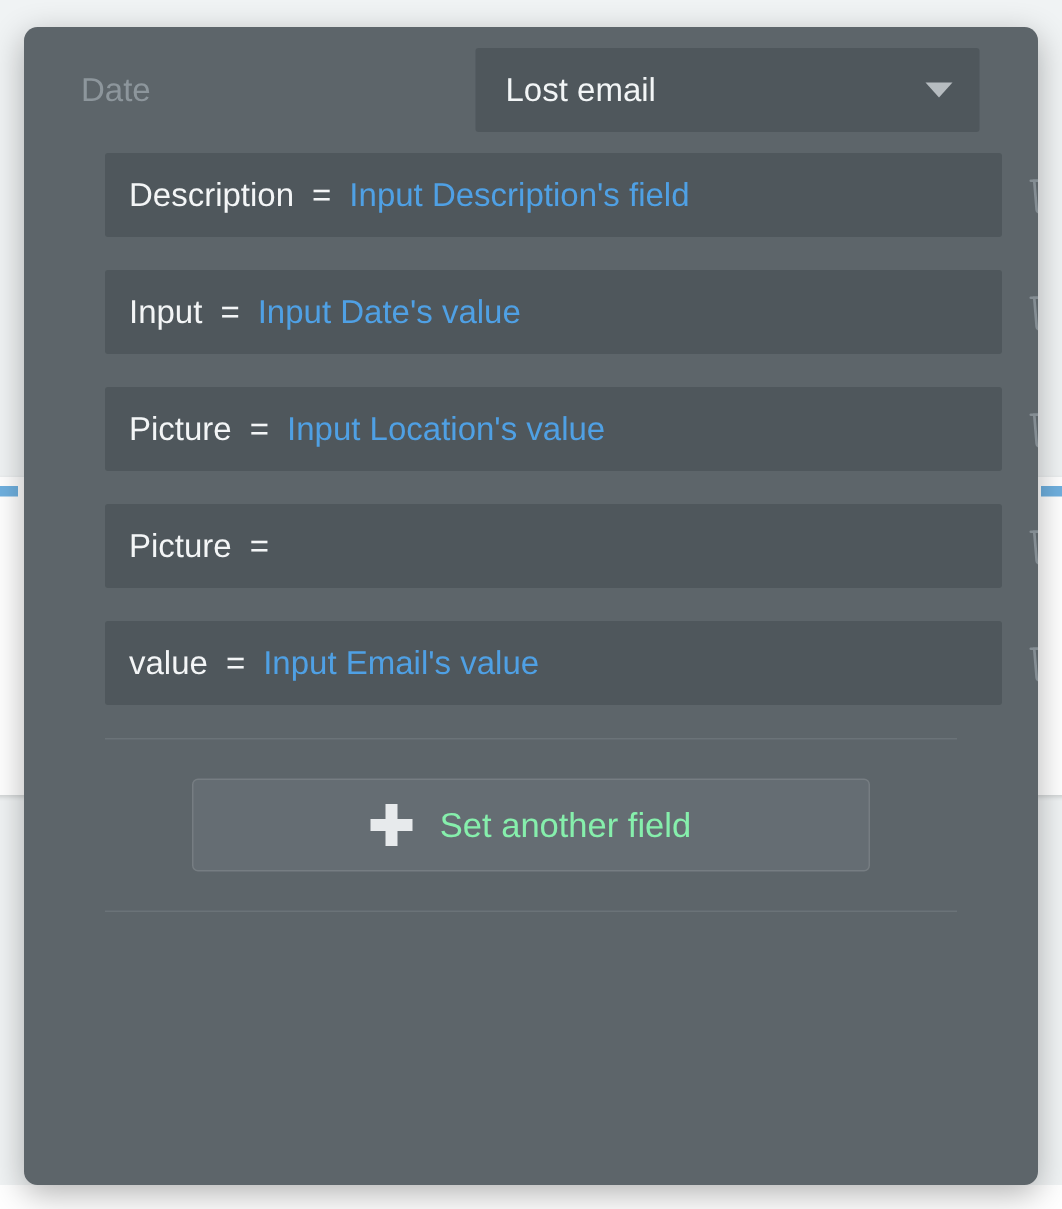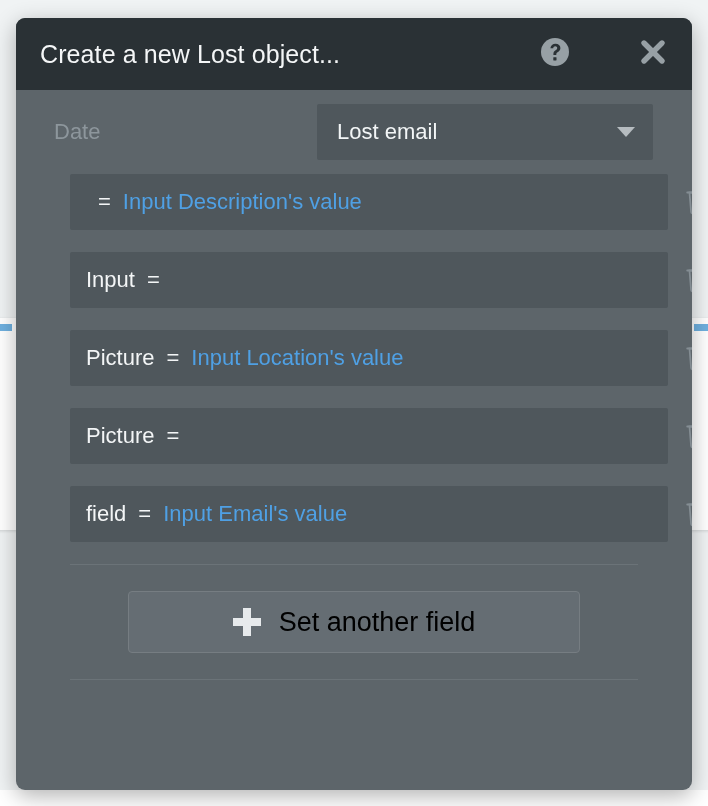--- a/index.html
+++ b/index.html
@@ -211,96 +211,74 @@
   }
   #add-field-plus::before,
   #add-field-plus::after {
     content: "";
     position: absolute;
     background: #e7eaec;
   }
   #add-field-plus::before { left: 0; top: 10px; width: 28px; height: 8px; }
   #add-field-plus::after  { top: 0; left: 10px; height: 28px; width: 8px; }
   #add-field-label {
-    color: #000000;
-    font-size: 27px;
+    color: #86efac;
+    font-size: 23px;
     white-space: nowrap;
   }
 </style>
 </head>
 <body>
 
 <div id="bg-layer">
   <div class="bg-card" id="bg-card-left"></div>
   <div class="bg-accent" id="bg-accent-left"></div>
   <div class="bg-card" id="bg-card-right"></div>
   <div class="bg-accent" id="bg-accent-right"></div>
   <div id="bg-strip-bottom"></div>
 </div>
 
 <div id="modal">
 
-  <div id="title-bar">
-    <div id="modal-title">Create a new Lost object...</div>
-
-    <div id="help-button" class="title-btn">
-      <span>
-        <svg width="32" height="32" viewBox="0 0 32 32">
-          <circle cx="16" cy="16" r="14" fill="#97a0a5"></circle>
-          <path d="M11.4 12.3c0.2-2.9 2.3-4.6 5.1-4.6 2.9 0 4.9 1.8 4.9 4.3 0 1.8-0.9 3-2.4 3.9-1.3 0.8-1.7 1.3-1.7 2.4v0.8h-2.9v-1.1c0-1.9 0.7-2.9 2.2-3.8 1.2-0.8 1.6-1.3 1.6-2.2 0-1-0.8-1.7-1.9-1.7-1.2 0-2 0.7-2.1 2h-2.8z" fill="#2a3135"></path>
-          <rect x="14.3" y="21.2" width="3.2" height="3.2" rx="0.4" fill="#2a3135"></rect>
-        </svg>
-      </span>
-    </div>
-
-    <div id="close-button" class="title-btn">
-      <span>
-        <svg width="30" height="30" viewBox="0 0 30 30">
-          <g stroke="#97a0a5" stroke-width="5.4" stroke-linecap="round">
-            <line x1="6" y1="6" x2="24" y2="24"></line>
-            <line x1="24" y1="6" x2="6" y2="24"></line>
-          </g>
-        </svg>
-      </span>
-    </div>
-  </div>
 
   <div id="modal-body">
 
     <div id="type-row">
       <div id="type-label">Date</div>
       <div id="type-dropdown">
         <span id="type-dropdown-value">Lost email</span>
         <span class="caret"></span>
       </div>
     </div>
 
     <div id="fields-list">
         <div class="field-row">
           <div class="field-box">
-            <span class="field-equals">=</span>
-            <span class="field-value">Input Description's value</span>
+            <span class="field-name">Description</span>
+            <span class="field-equals">=</span>
+            <span class="field-value">Input Description's field</span>
           </div>
           <div class="field-delete">
             <span><svg width="26" height="30" viewBox="0 0 26 30">
                 <g fill="none" stroke="#848d93" stroke-width="1.8">
                   <path d="M3.5 7.5h19l-1.6 19.5a1.6 1.6 0 0 1-1.6 1.5H6.7a1.6 1.6 0 0 1-1.6-1.5z"></path>
                   <line x1="1.2" y1="7.5" x2="24.8" y2="7.5" stroke-linecap="round"></line>
                   <path d="M9 7.3V4.2c0-.8.6-1.4 1.4-1.4h5.2c.8 0 1.4.6 1.4 1.4v3.1"></path>
                   <line x1="9.6" y1="12" x2="9.6" y2="23.5" stroke-linecap="round"></line>
                   <line x1="13" y1="12" x2="13" y2="23.5" stroke-linecap="round"></line>
                   <line x1="16.4" y1="12" x2="16.4" y2="23.5" stroke-linecap="round"></line>
                 </g>
               </svg></span>
           </div>
         </div>
         <div class="field-row">
           <div class="field-box">
             <span class="field-name">Input</span>
             <span class="field-equals">=</span>
+            <span class="field-value">Input Date's value</span>
           </div>
           <div class="field-delete">
             <span><svg width="26" height="30" viewBox="0 0 26 30">
                 <g fill="none" stroke="#848d93" stroke-width="1.8">
                   <path d="M3.5 7.5h19l-1.6 19.5a1.6 1.6 0 0 1-1.6 1.5H6.7a1.6 1.6 0 0 1-1.6-1.5z"></path>
                   <line x1="1.2" y1="7.5" x2="24.8" y2="7.5" stroke-linecap="round"></line>
                   <path d="M9 7.3V4.2c0-.8.6-1.4 1.4-1.4h5.2c.8 0 1.4.6 1.4 1.4v3.1"></path>
                   <line x1="9.6" y1="12" x2="9.6" y2="23.5" stroke-linecap="round"></line>
                   <line x1="13" y1="12" x2="13" y2="23.5" stroke-linecap="round"></line>
                   <line x1="16.4" y1="12" x2="16.4" y2="23.5" stroke-linecap="round"></line>
@@ -340,21 +318,21 @@
                   <path d="M9 7.3V4.2c0-.8.6-1.4 1.4-1.4h5.2c.8 0 1.4.6 1.4 1.4v3.1"></path>
                   <line x1="9.6" y1="12" x2="9.6" y2="23.5" stroke-linecap="round"></line>
                   <line x1="13" y1="12" x2="13" y2="23.5" stroke-linecap="round"></line>
                   <line x1="16.4" y1="12" x2="16.4" y2="23.5" stroke-linecap="round"></line>
                 </g>
               </svg></span>
           </div>
         </div>
         <div class="field-row">
           <div class="field-box">
-            <span class="field-name">field</span>
+            <span class="field-name">value</span>
             <span class="field-equals">=</span>
             <span class="field-value">Input Email's value</span>
           </div>
           <div class="field-delete">
             <span><svg width="26" height="30" viewBox="0 0 26 30">
                 <g fill="none" stroke="#848d93" stroke-width="1.8">
                   <path d="M3.5 7.5h19l-1.6 19.5a1.6 1.6 0 0 1-1.6 1.5H6.7a1.6 1.6 0 0 1-1.6-1.5z"></path>
                   <line x1="1.2" y1="7.5" x2="24.8" y2="7.5" stroke-linecap="round"></line>
                   <path d="M9 7.3V4.2c0-.8.6-1.4 1.4-1.4h5.2c.8 0 1.4.6 1.4 1.4v3.1"></path>
                   <line x1="9.6" y1="12" x2="9.6" y2="23.5" stroke-linecap="round"></line>

